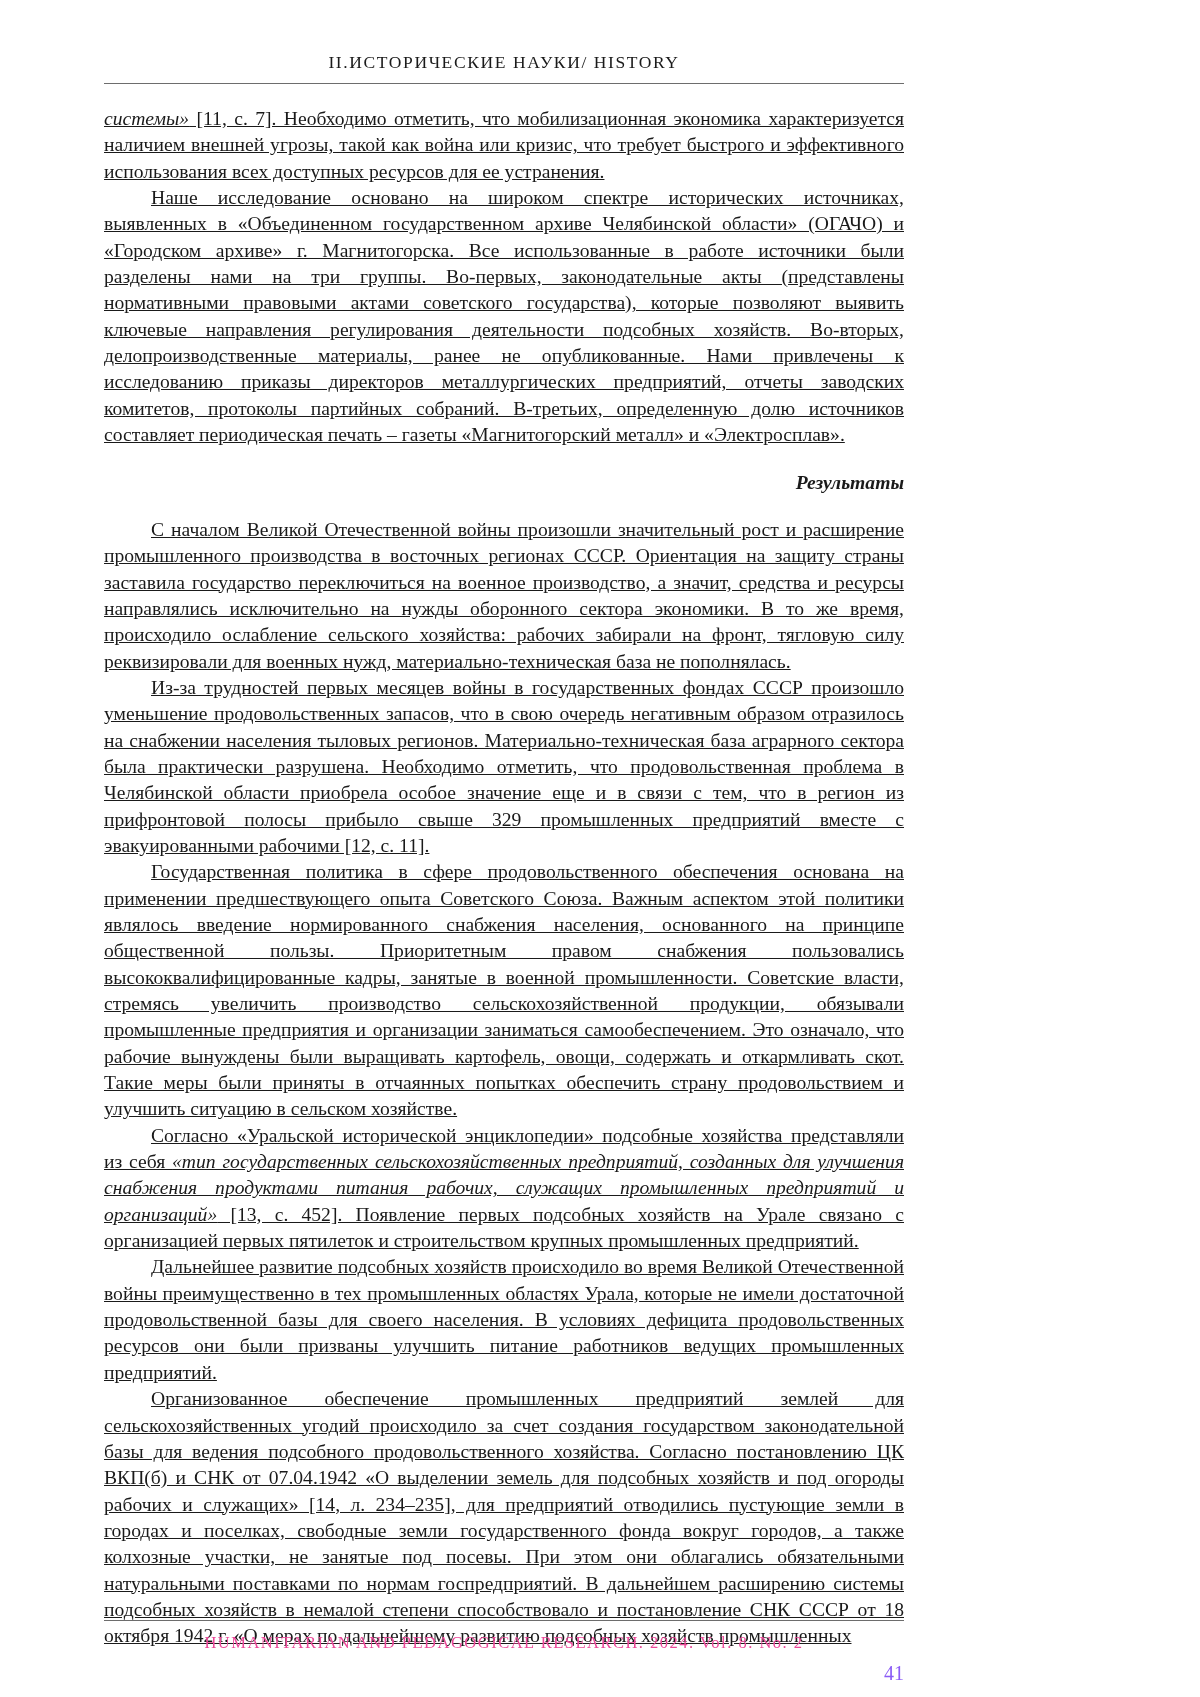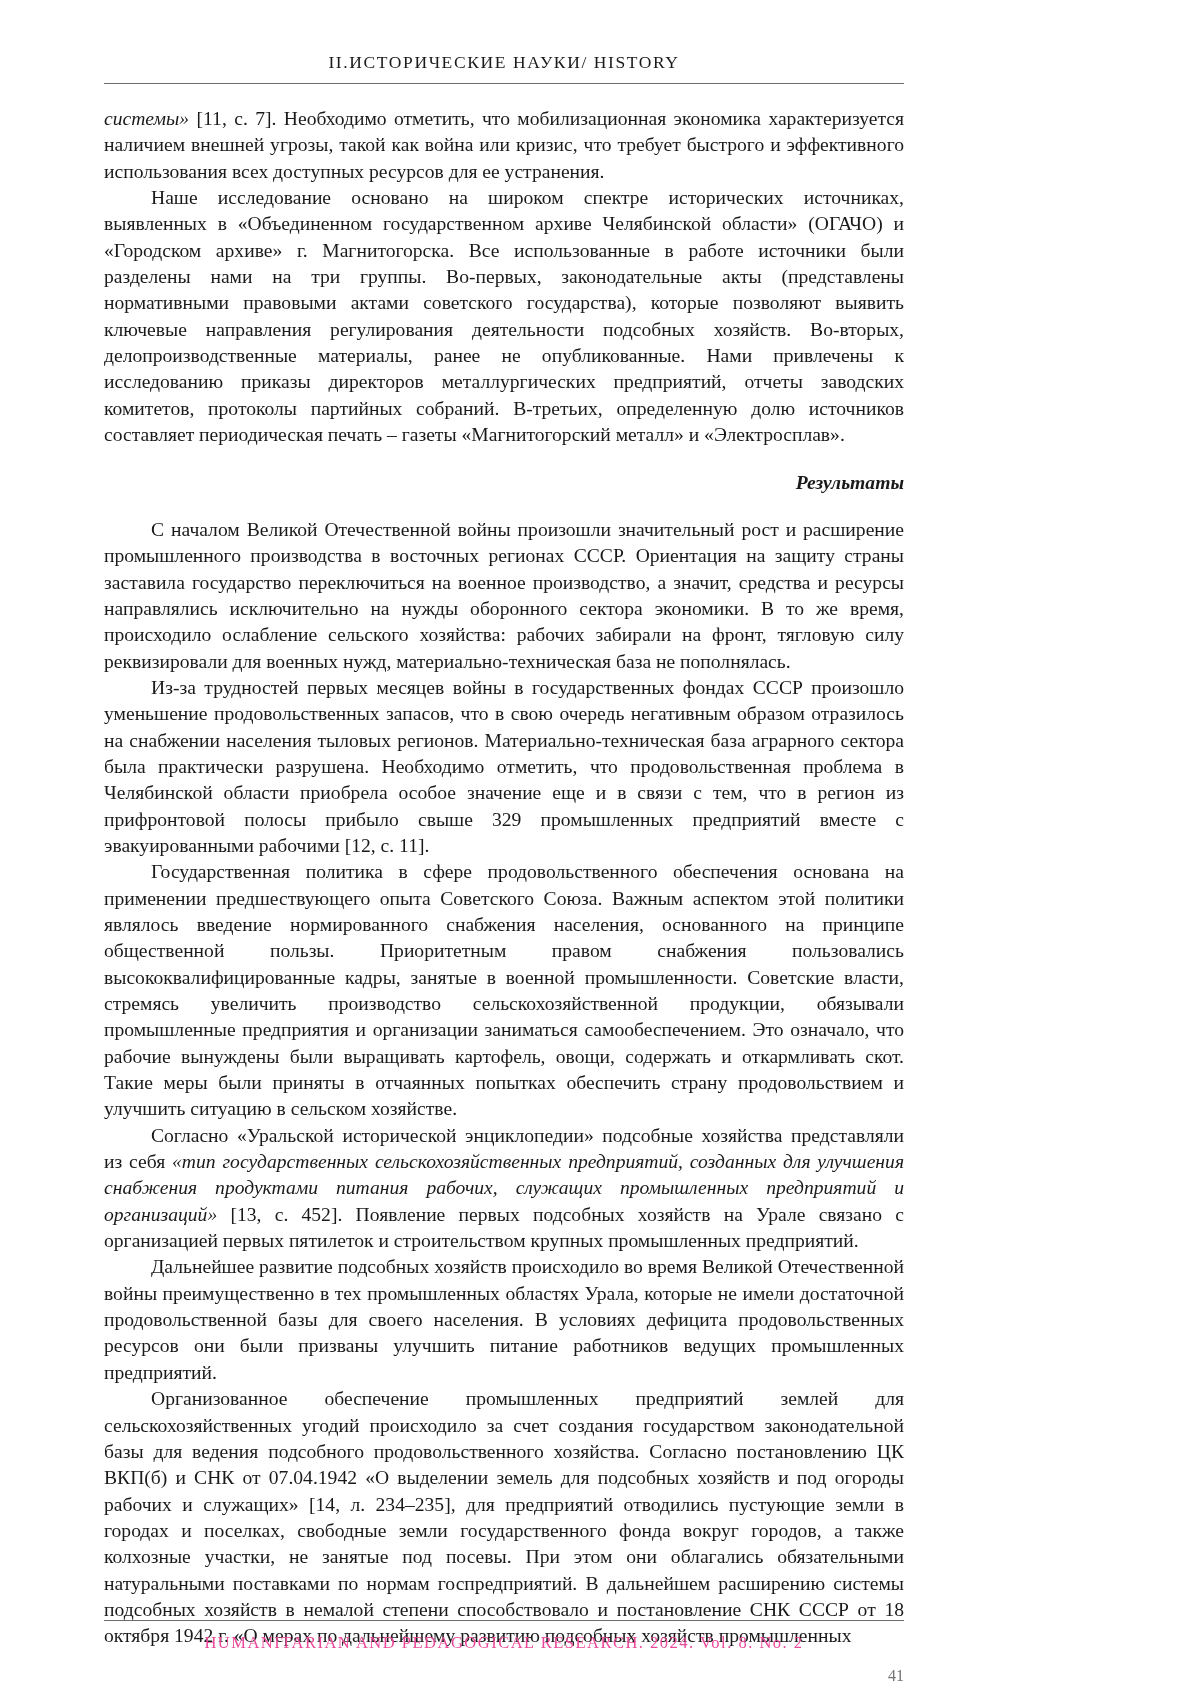--- a/index.html
+++ b/index.html
@@ -35,20 +35,21 @@
   .body-text {
     font-size: 19.6px;
     line-height: 1.345;
     text-align: justify;
     text-justify: inter-word;
     hyphens: none;
   }
   .body-text p {
     margin: 0;
     text-indent: 47px;
+    text-decoration: underline;
   }
   .body-text p.noindent {
     text-indent: 0;
   }
   .section-title {
     text-align: right;
     font-style: italic;
     font-weight: bold;
     font-size: 19.6px;
     margin: 22px 0 20px 0;
@@ -69,22 +70,22 @@
   .footer-text {
     text-align: center;
     font-size: 16.5px;
     letter-spacing: 1.5px;
     color: #ec4899;
   }
   .page-number {
     position: absolute;
     right: 104px;
     bottom: 12px;
-    font-size: 16px;
-    color: #737373;
+    font-size: 20px;
+    color: #8b5cf6;
   }
 </style>
 </head>
 <body>
 
 <div class="page">
 
   <div class="running-head">II.ИСТОРИЧЕСКИЕ НАУКИ/ HISTORY</div>
   <div class="rule-top"></div>
 

